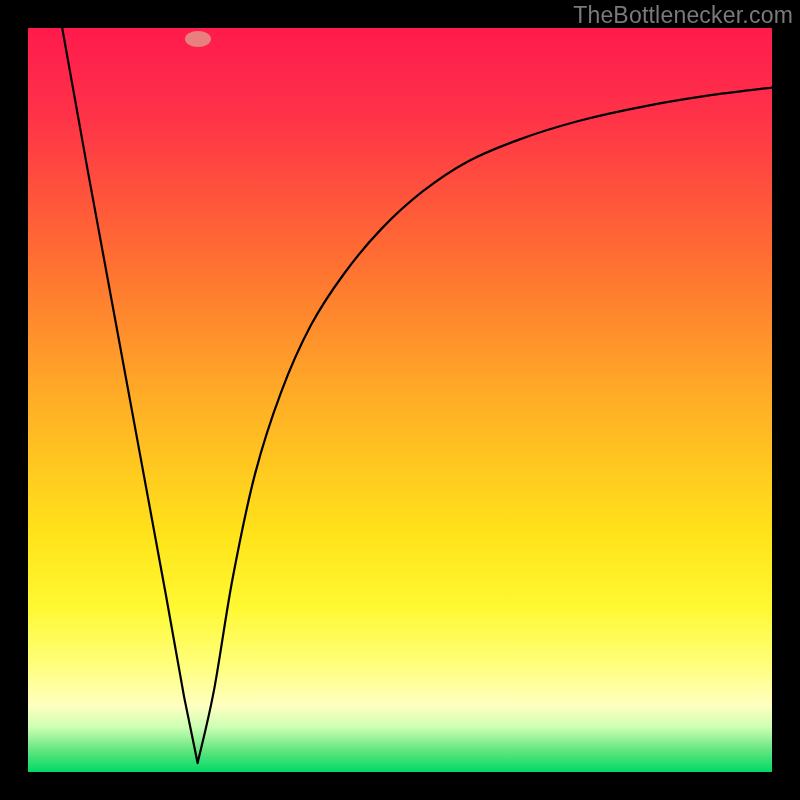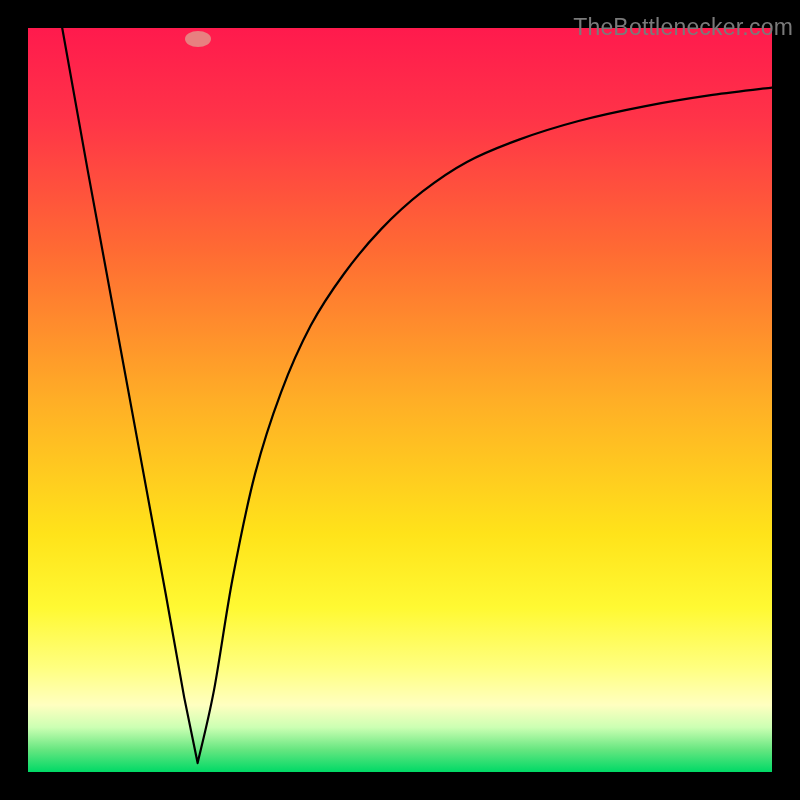--- a/index.html
+++ b/index.html
@@ -80,15 +80,15 @@
     </svg>
 
     <div class="marker" style="width: 26px; height: 16px; background: rgb(232, 128, 128); left: 156.632px; top: 3.16px;"></div>
 
     <svg class="curve" viewBox="0 0 744 744" preserveAspectRatio="none">
       <path id="curve-path" d="M 34.22 0.00 L 59.52 141.36 L 85.56 282.72 L 111.60 424.08 L 137.64 565.44 L 156.24 669.60 L 169.63 735.07 C 172.36 722.92, 180.17 692.91, 186.00 662.16 C 191.83 631.41, 197.78 586.52, 204.60 550.56 C 211.42 514.60, 218.86 477.40, 226.92 446.40 C 234.98 415.40, 243.66 389.36, 252.96 364.56 C 262.26 339.76, 272.18 317.44, 282.72 297.60 C 293.26 277.76, 304.42 261.64, 316.20 245.52 C 327.98 229.40, 340.38 214.52, 353.40 200.88 C 366.42 187.24, 380.06 174.84, 394.32 163.68 C 408.58 152.52, 422.84 142.60, 438.96 133.92 C 455.08 125.24, 472.44 118.42, 491.04 111.60 C 509.64 104.78, 529.48 98.58, 550.56 93.00 C 571.64 87.42, 595.20 82.46, 617.52 78.12 C 639.84 73.78, 663.40 70.06, 684.48 66.96 C 705.56 63.86, 734.08 60.76, 744.00 59.52" fill="none" stroke="#000" stroke-width="2.2" stroke-linejoin="round" stroke-linecap="round"></path>
     </svg>
 
   </div>
 
-  <div class="watermark" style="right: 7px; top: 14px;">TheBottlenecker.com</div>
+  <div class="watermark" style="right: 7px; top: 2px;">TheBottlenecker.com</div>
 
 </div>
 
 </body></html>

